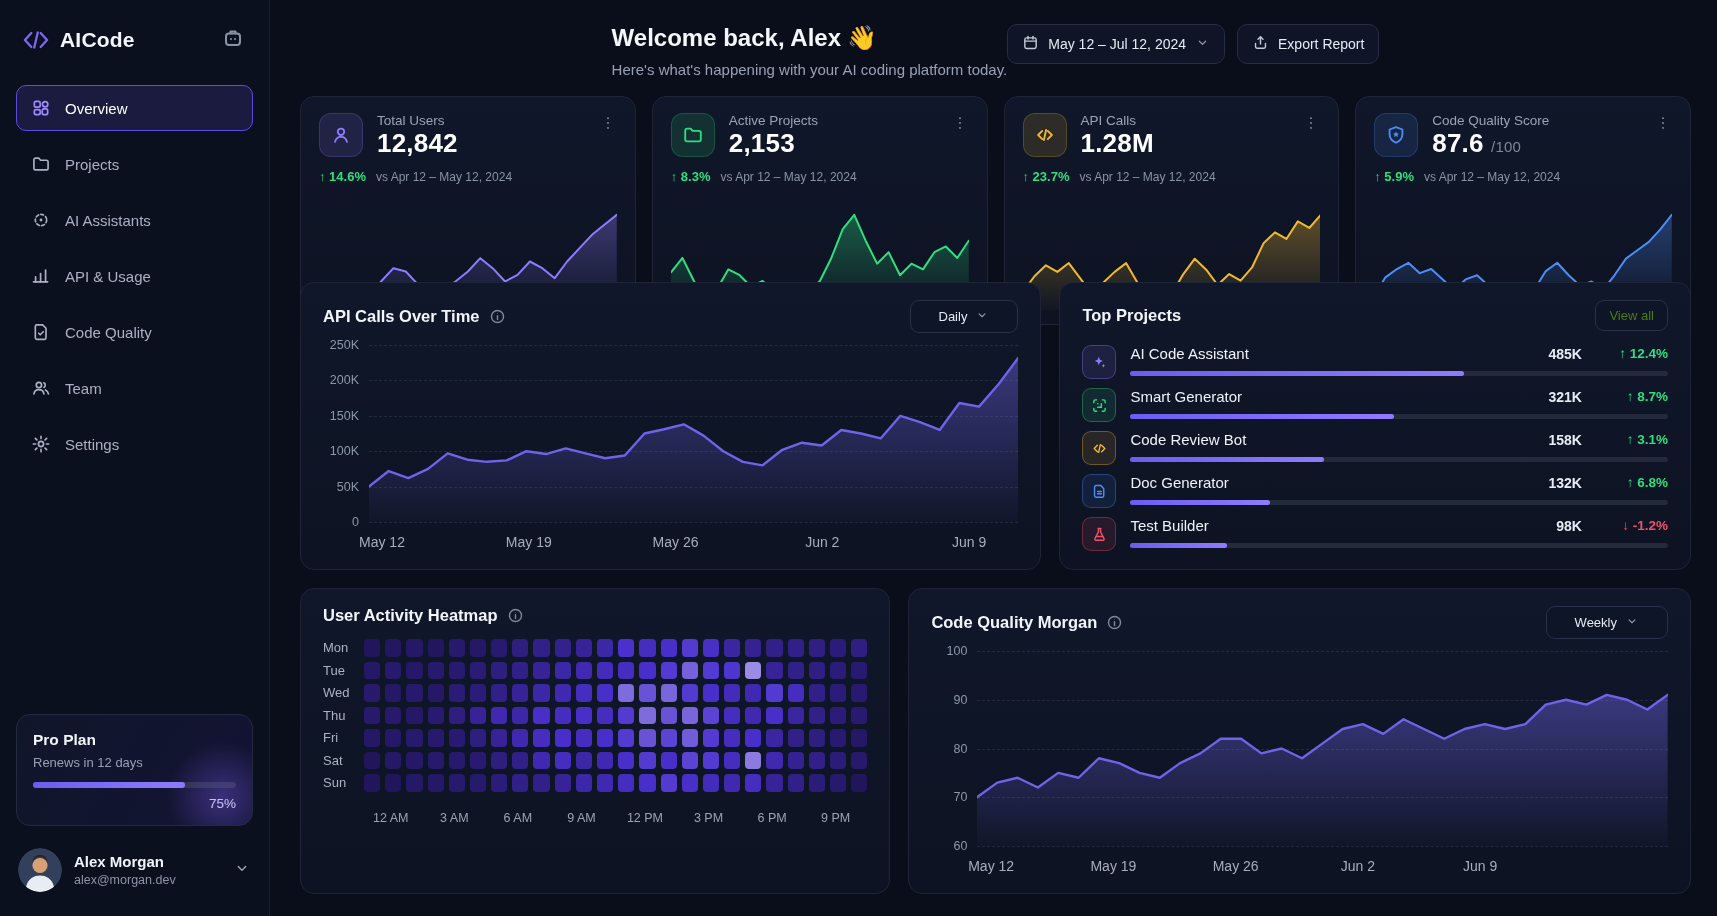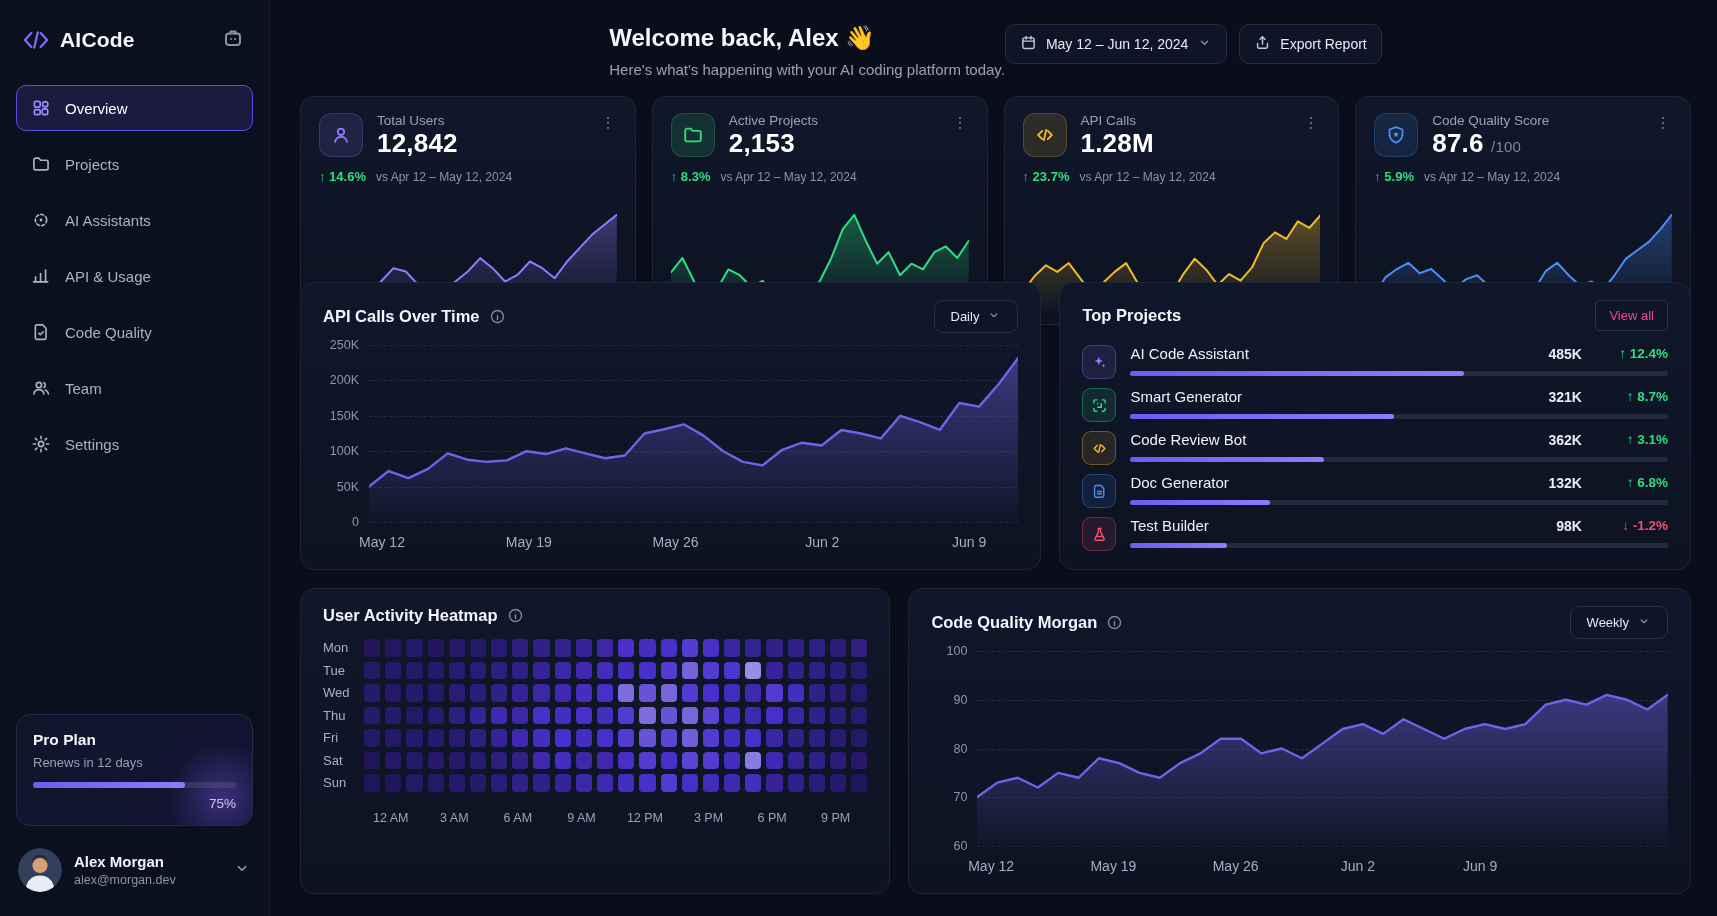--- a/index.html
+++ b/index.html
@@ -66,23 +66,23 @@
   .spark svg{width:100%;height:100%;display:block;}
 
   .mid-row{display:grid;grid-template-columns:54fr 46fr;gap:18px;height:288px;}
   .bot-row{display:grid;grid-template-columns:43fr 57fr;gap:18px;flex:1;min-height:0;}
   .panel{padding:17px 22px;display:flex;flex-direction:column;min-width:0;}
   .panel-hd{display:flex;align-items:center;gap:9px;}
   .panel-title{font-size:16.5px;font-weight:700;color:#f2f5fa;}
   .info-ic{color:#7f8899;display:flex;cursor:pointer;}
   .info-ic svg{width:17px;height:17px;}
   .hd-right{margin-left:auto;}
-  .mini-btn{display:flex;align-items:center;gap:8px;background:#0e1526;border:1px solid #28304a;border-radius:9px;padding:7px 16px;color:#e7ebf3;font-size:13px;font-family:inherit;cursor:pointer;}
+  .mini-btn{display:flex;align-items:center;gap:8px;background:#0e1526;border:1px solid #28304a;border-radius:9px;padding:7px 28px;color:#e7ebf3;font-size:13px;font-family:inherit;cursor:pointer;}
   .mini-btn svg{width:14px;height:14px;color:#8e97aa;}
-  .viewall-btn{background:#0e1526;border:1px solid #28304a;border-radius:4px;padding:7px 13px;color:#ec4899;font-size:13px;font-family:inherit;cursor:pointer;}
+  .viewall-btn{background:#0e1526;border:1px solid #28304a;border-radius:9px;padding:7px 13px;color:#4d7c0f;font-size:13px;font-family:inherit;cursor:pointer;}
 
   
   .chart{flex:1;display:flex;flex-direction:column;margin-top:12px;min-height:0;}
   .plot-wrap{flex:1;display:flex;min-height:0;}
   .ylabels{width:46px;position:relative;flex:none;}
   .ytick-lab{position:absolute;right:10px;transform:translateY(-50%);font-size:12.5px;color:#8d97ab;}
   .plot{flex:1;position:relative;min-width:0;}
   .gridline{position:absolute;left:0;right:0;border-top:1px dashed rgba(141,153,179,.16);}
   .plot svg{position:absolute;inset:0;width:100%;height:100%;}
   .xlabels{height:30px;position:relative;margin-left:46px;}
@@ -236,21 +236,21 @@
         <div class="welcome-sub">Here's what's happening with your AI coding platform today.</div>
       </div>
       <div class="hdr-actions">
         <button class="hdr-btn">
           <span class="ic-slot"><svg viewBox="0 0 24 24" fill="none" stroke="currentColor" stroke-width="2" stroke-linecap="round" stroke-linejoin="round">
                 <rect x="4" y="5.5" width="16" height="15" rx="2.5"></rect>
                 <line x1="4" y1="10" x2="20" y2="10"></line>
                 <line x1="8.5" y1="3.5" x2="8.5" y2="7"></line>
                 <line x1="15.5" y1="3.5" x2="15.5" y2="7"></line>
               </svg></span>
-          <span>May 12 – Jun 12, 2024</span>
+          <span>May 12 – Jul 12, 2024</span>
           <span class="chev"><svg viewBox="0 0 24 24" fill="none" stroke="currentColor" stroke-width="2" stroke-linecap="round" stroke-linejoin="round">
                 <polyline points="7 10 12 15 17 10"></polyline>
               </svg></span>
         </button>
         <button class="hdr-btn">
           <span class="ic-slot"><svg viewBox="0 0 24 24" fill="none" stroke="currentColor" stroke-width="2" stroke-linecap="round" stroke-linejoin="round">
                 <path d="M12 14V4.5"></path>
                 <path d="m8.5 7.5 3.5-3.5 3.5 3.5"></path>
                 <path d="M5 13.5V18a2 2 0 0 0 2 2h10a2 2 0 0 0 2-2v-4.5"></path>
               </svg></span>
@@ -512,21 +512,21 @@
               <span class="tp-ic" style="color:#f2b929;background:rgba(242,185,41,0.11);border-color:rgba(242,185,41,0.35)">
                 <svg viewBox="0 0 24 24" fill="none" stroke="currentColor" stroke-width="2" stroke-linecap="round" stroke-linejoin="round">
                   <polyline points="9 7.5 4.5 12 9 16.5"></polyline>
                   <polyline points="15 7.5 19.5 12 15 16.5"></polyline>
                   <line x1="13.2" y1="6.5" x2="10.8" y2="17.5"></line>
                 </svg>
               </span>
      <span class="tp-body">
        <span class="tp-line1">
          <span class="tp-name">Code Review Bot</span>
-         <span class="tp-val">362K</span>
+         <span class="tp-val">158K</span>
          <span class="tp-chg" style="color:#2ede7f">↑ 3.1%</span>
        </span>
        <span class="tp-track" style="display:block">
          <span class="tp-fill" style="display:block;width:36%"></span>
        </span>
      </span>
             </div>
             <div class="tp-row">
               <span class="tp-ic" style="color:#4d8df7;background:rgba(77,141,247,0.11);border-color:rgba(77,141,247,0.35)">
                 <svg viewBox="0 0 24 24" fill="none" stroke="currentColor" stroke-width="2" stroke-linecap="round" stroke-linejoin="round">

